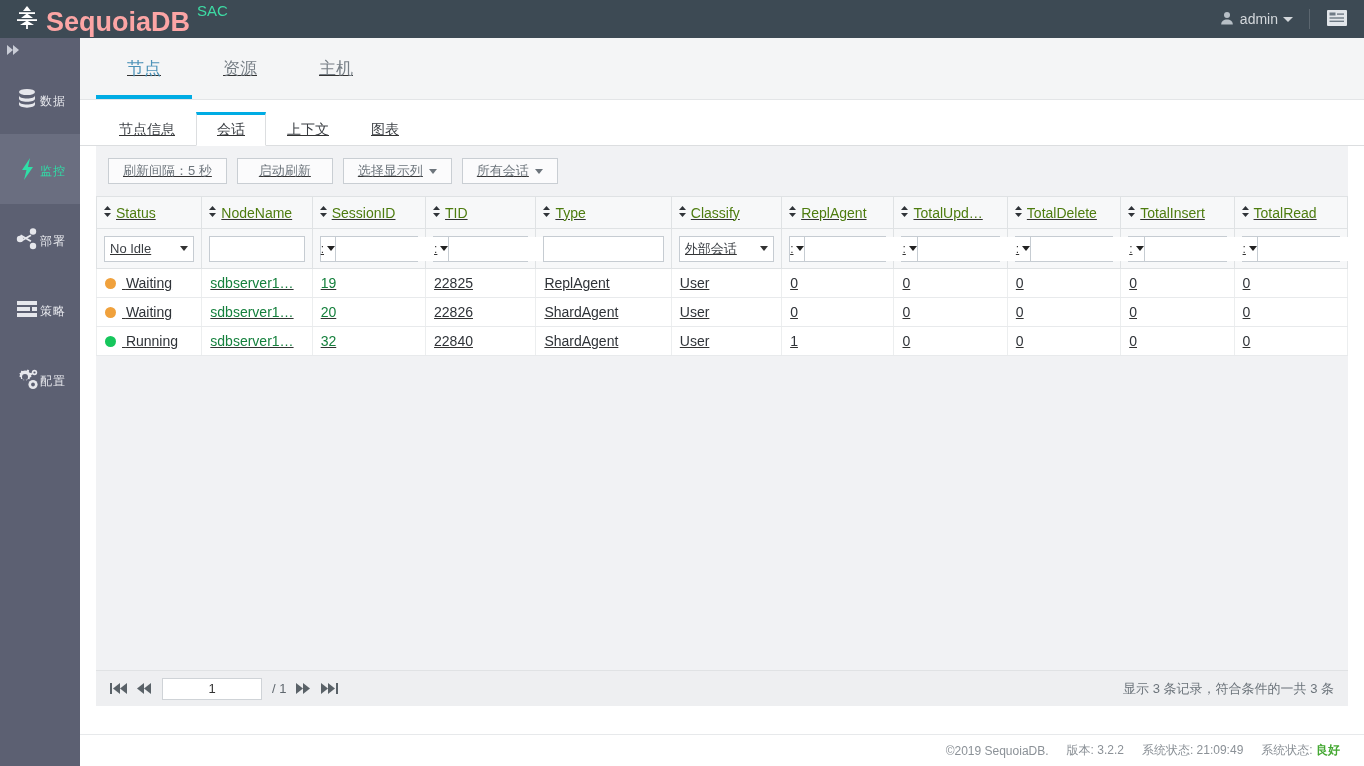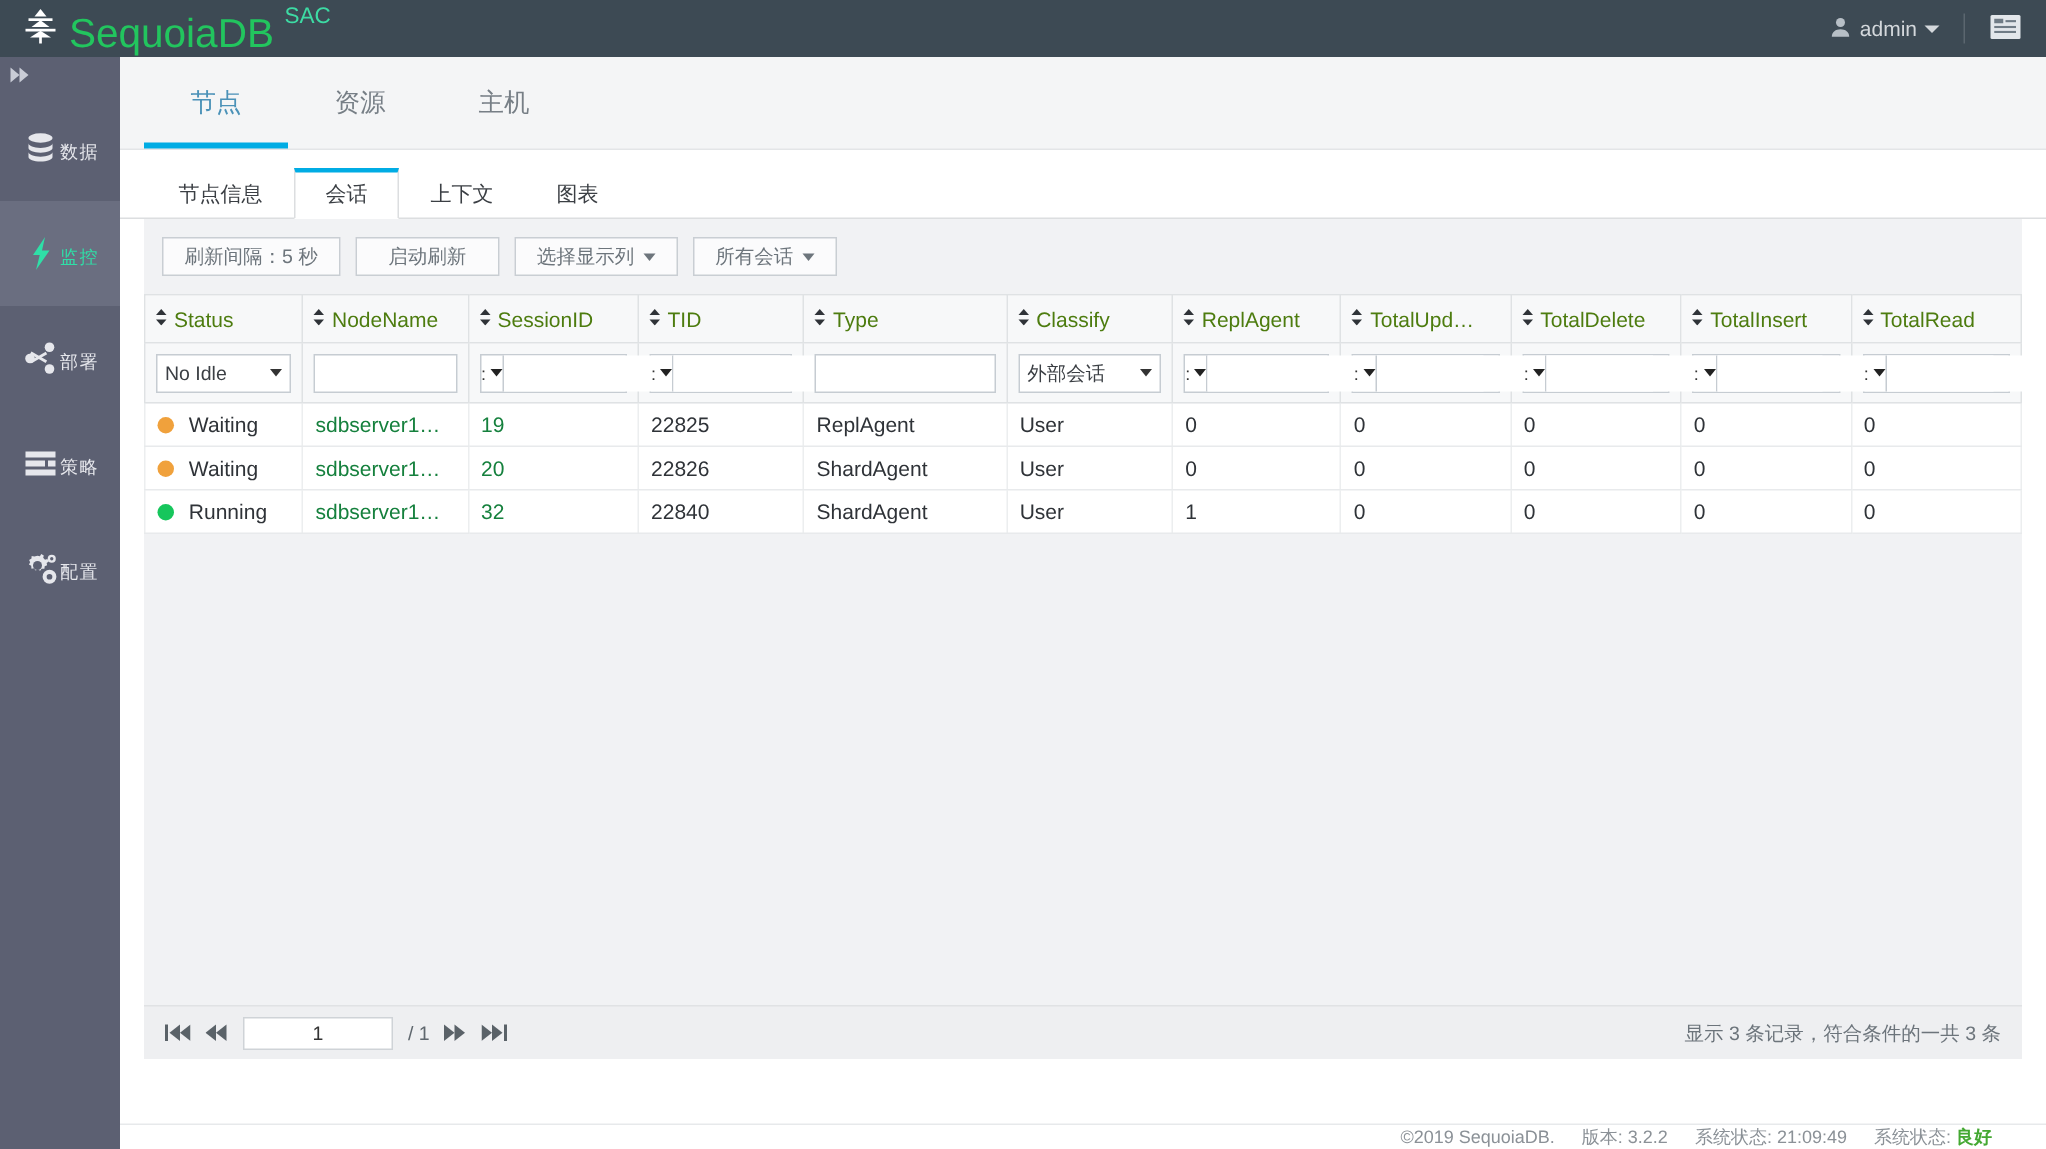--- a/index.html
+++ b/index.html
@@ -15,21 +15,21 @@
 
   
   .topbar {
     position: absolute; top: 0; left: 0; width: 1364px; height: 38px;
     background: #3d4a54;
     display: flex; align-items: center;
   }
   .brand { display: flex; align-items: flex-end; padding-left: 14px; }
   .brand-tree { margin-right: 6px; margin-bottom: 3px; }
   .brand-name {
-    font-size: 27px; line-height: 27px; color: #22c55e; letter-spacing: 0px;
+    font-size: 27px; line-height: 27px; color: #fca5a5; letter-spacing: 0px; font-weight: bold;
   }
   .brand-sac {
     font-size: 15px; line-height: 15px; color: #3ddba4; margin-left: 7px; margin-bottom: 18px;
   }
   .topbar-right {
     margin-left: auto; display: flex; align-items: center; height: 38px; padding-right: 16px;
   }
   .user-box {
     display: flex; align-items: center; color: #d4d8dc; font-size: 14px; cursor: pointer;
   }
@@ -54,20 +54,21 @@
     color: #e6e7ec; cursor: pointer;
   }
   .side-item.active { background: #6a6e80; color: #2fdfa7; font-family: Liberation Serif, serif; }
   .side-ico { height: 28px; display: flex; align-items: center; justify-content: center; }
   .side-label { font-size: 12px; margin-top: 4px; letter-spacing: 1px; }
 
   
   .main {
     position: absolute; top: 38px; left: 80px; width: 1284px; height: 728px;
     background: #ffffff;
+    text-decoration: underline;
   }
   .maintabs {
     height: 62px; background: #f4f5f6; border-bottom: 1px solid #e3e5e7;
     display: flex; align-items: stretch; padding-left: 16px;
   }
   .mtab {
     min-width: 96px; padding: 0 18px; display: flex; align-items: center; justify-content: center;
     font-size: 17px; color: #777f86; cursor: pointer; position: relative;
   }
   .mtab.active { color: #4b92b8; }
@@ -163,23 +164,23 @@
   .pg-btn { margin-right: 10px; cursor: pointer; display: flex; align-items: center; }
   .pg-input {
     width: 100px; height: 22px; border: 1px solid #cfd3d7; background: #fff; text-align: center;
     font-size: 13px; color: #333; font-family: "Liberation Sans", sans-serif;
   }
   .pg-of { font-size: 13px; color: #5f676e; margin: 0 10px; }
   .pg-info { margin-left: auto; font-size: 13px; color: #6c747b; }
 
   
   .statusbar {
-    position: absolute; left: 80px; bottom: 0; width: 1284px; height: 17px;
+    position: absolute; left: 80px; bottom: 0; width: 1284px; height: 32px;
     border-top: 1px solid #e7e9eb; display: flex; align-items: center; justify-content: flex-end;
-    padding-right: 36px; gap: 18px; font-size: 12px; color: #8b9197; background: #fff;
+    padding-right: 24px; gap: 18px; font-size: 12px; color: #8b9197; background: #fff;
   }
   .st-good { color: #44a832; font-weight: bold; }
 </style>
 </head>
 <body>
 
 <div class="topbar">
   <div class="brand">
     <span class="brand-tree">
       <svg width="26" height="26" viewBox="0 0 26 26">

